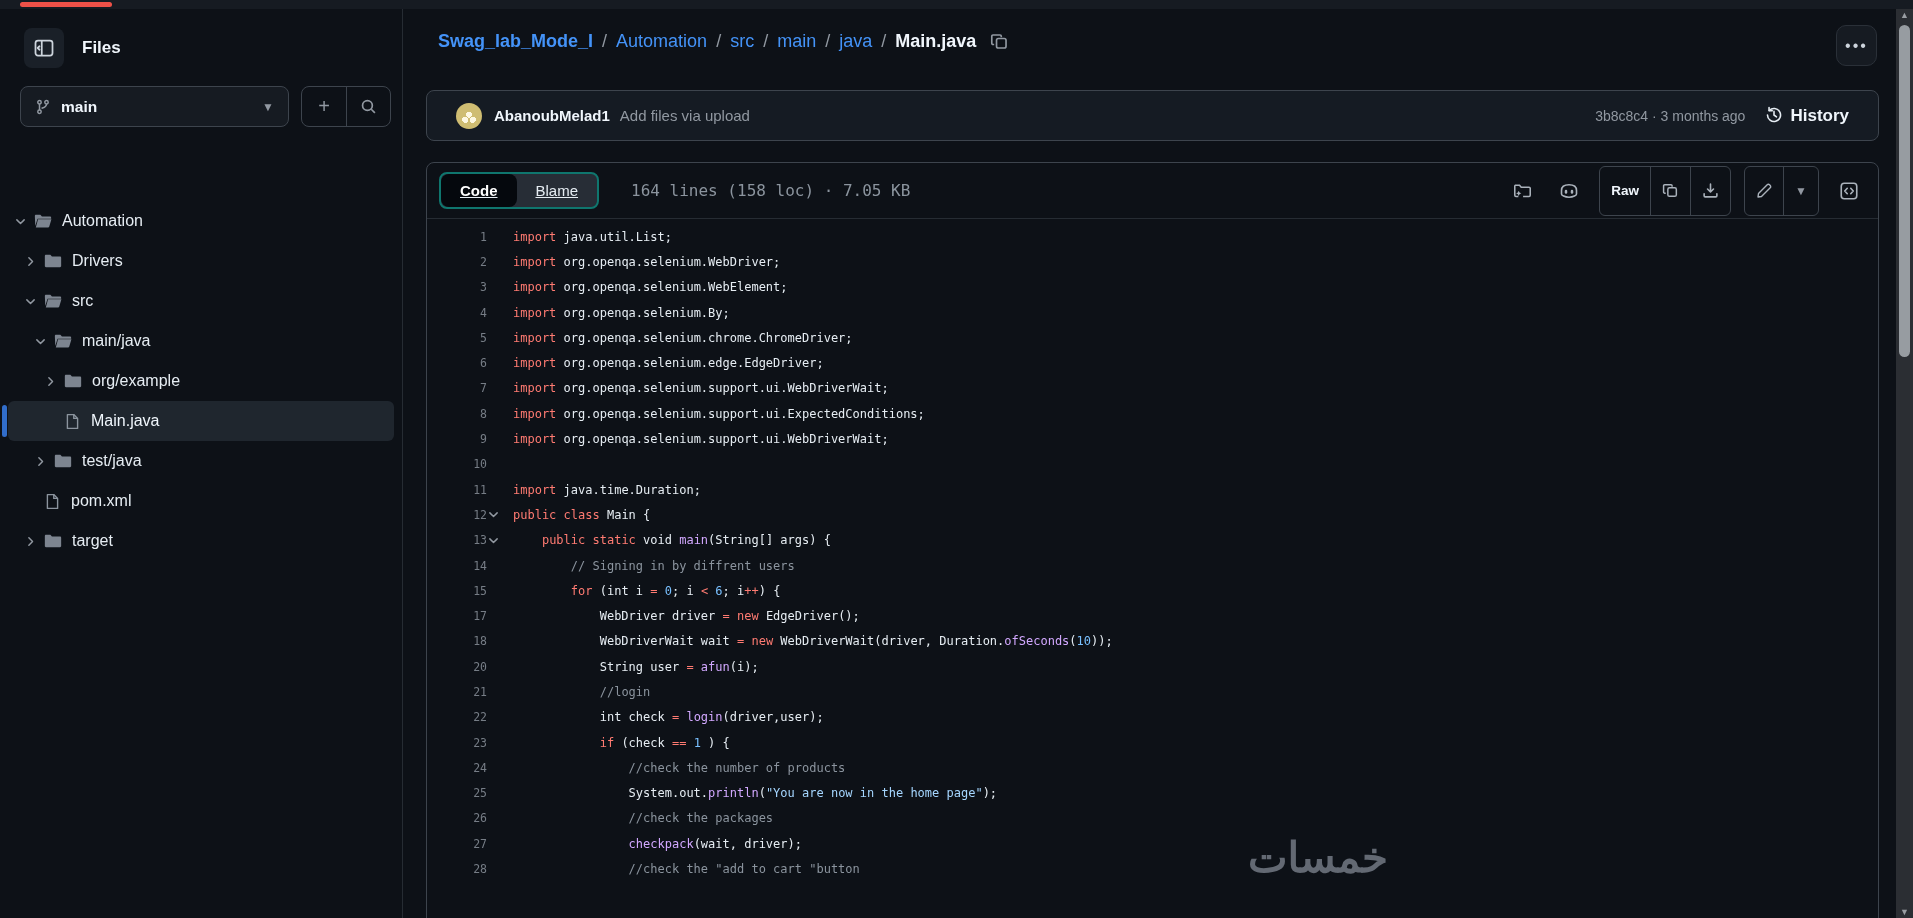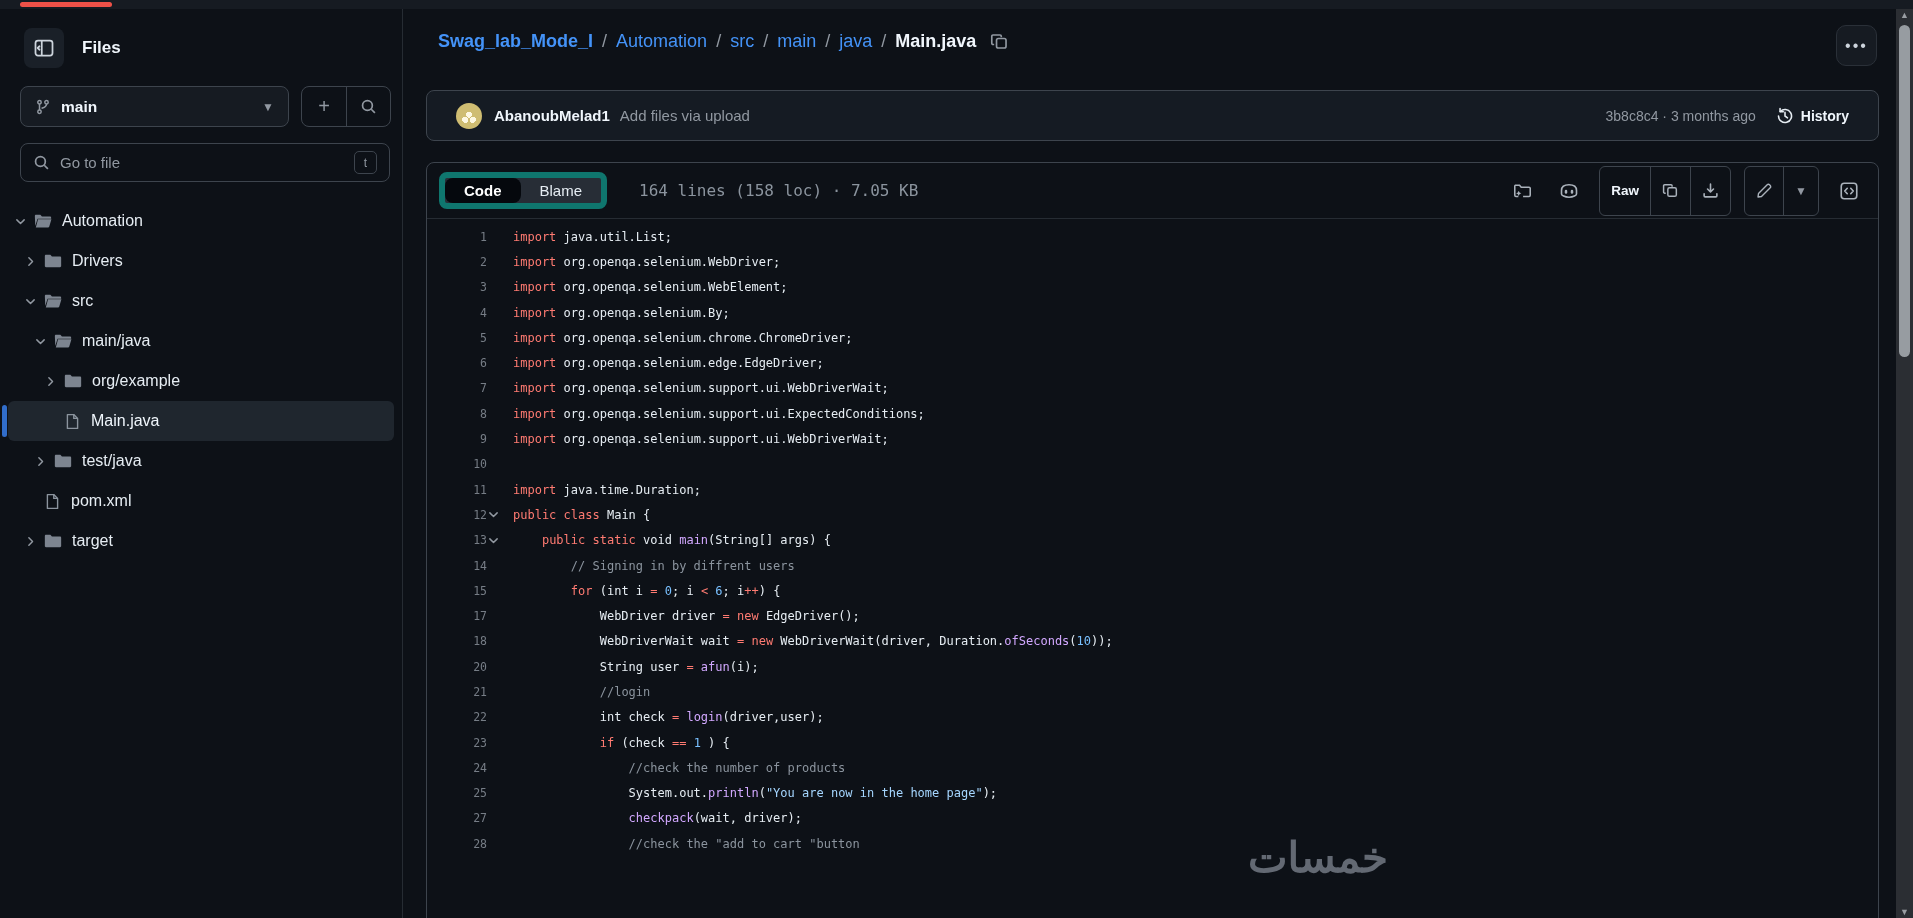--- a/index.html
+++ b/index.html
@@ -64,26 +64,26 @@
   .commit-box { position:absolute; left:23px; top:81px; width:1453px; height:51px; border:1px solid #3d444d;
                 border-radius:8px; background:#151b23; display:flex; align-items:center; padding:0 29px; }
   .avatar { width:26px; height:26px; border-radius:50%; flex:none;
             background:radial-gradient(circle at 35% 65%, #fdf8e2 0 3px, transparent 3px),
                        radial-gradient(circle at 65% 65%, #fdf8e2 0 3px, transparent 3px),
                        radial-gradient(circle at 50% 45%, #fdf8e2 0 3px, transparent 3px), #cfbd72; }
   .commit-author { margin-left:12px; font-size:15px; font-weight:bold; color:#f0f6fc; cursor:pointer; }
   .commit-msg { margin-left:10px; font-size:15px; color:#9198a1; cursor:pointer; }
   .commit-right { margin-left:auto; display:flex; align-items:center; gap:20px; }
   .commit-sha { font-size:14px; color:#9198a1; }
-  .history-btn { display:flex; align-items:center; gap:7px; color:#f0f6fc; font-size:14px; font-weight:bold; cursor:pointer; }
+  .history-btn { display:flex; align-items:flex-start; gap:7px; color:#f0f6fc; font-size:17px; font-weight:bold; cursor:pointer; }
 
   .code-box { position:absolute; left:23px; top:153px; width:1453px; height:780px; border:1px solid #3d444d;
               border-radius:8px 8px 0 0; overflow:hidden; background:#0d1117; }
   .code-toolbar { height:56px; display:flex; align-items:center; padding:0 12px; border-bottom:1px solid #262c33; }
-  .seg-ctrl { display:flex; height:37px; border:6px solid #0f766e; border-radius:8px; background:#272d36; overflow:hidden; }
+  .seg-ctrl { display:flex; height:37px; border:2px solid #0f766e; border-radius:8px; background:#272d36; overflow:hidden;text-decoration:underline; }
   .seg { padding:0 19px; display:flex; align-items:center; font-size:15px; color:#e6edf3; cursor:pointer; }
   .seg.active { background:#05080d; font-weight:bold; color:#ffffff; border-radius:8px; }
   .file-meta { margin-left:32px; font-family:"DejaVu Sans Mono", monospace; font-size:16px; color:#8b949e; }
   .tb-right { margin-left:auto; display:flex; align-items:center; gap:13px; }
   .ghost-btn { width:34px; height:34px; color:#aab2bb; }
   .tb-group { display:flex; height:50px; border:1px solid #3d444d; border-radius:6px; overflow:hidden; }
   .tb-cell { display:flex; align-items:center; justify-content:center; padding:0 11px; color:#aab2bb; cursor:pointer; }
   .tb-cell + .tb-cell { border-left:1px solid #3d444d; }
   .raw-label { font-size:13.5px; font-weight:600; color:#f0f6fc; }
 
@@ -146,30 +146,20 @@
           <span>
             <svg width="17" height="17" viewBox="0 0 16 16" fill="none" stroke="#9198a1" stroke-width="1.6">
               <circle cx="7" cy="7" r="4.6"></circle>
                 <line x1="10.6" y1="10.6" x2="14" y2="14"></line>
             </svg>
           </span>
         </div>
       </div>
     </div>
 
-    <div class="goto-box">
-      <span>
-        <svg width="17" height="17" viewBox="0 0 16 16" fill="none" stroke="#9198a1" stroke-width="1.6">
-          <circle cx="7" cy="7" r="4.6"></circle>
-            <line x1="10.6" y1="10.6" x2="14" y2="14"></line>
-        </svg>
-      </span>
-      <span class="goto-ph">Go to file</span>
-      <span class="key-hint">t</span>
-    </div>
 
     <div class="tree" id="tree">
         <div class="tree-row">
           <span class="tree-chev" style="margin-left: 4px;">
             <svg width="13" height="13" viewBox="0 0 16 16" fill="none" stroke="#9198a1" stroke-width="1.8">
               <path d="M3.5 6l4.5 4.5L12.5 6" stroke-linecap="round" stroke-linejoin="round"></path>
             </svg>
           </span>
           <span class="tree-ico">
             <svg width="18" height="18" viewBox="0 0 16 16">
@@ -508,20 +498,25 @@
             <span class="ln">24</span>
             <span class="chev-cell"></span>
             <span class="code-text"><span class="tok-p">                </span><span class="tok-c">//check the number of products</span></span>
           </div>
           <div class="code-line">
             <span class="ln">25</span>
             <span class="chev-cell"></span>
             <span class="code-text"><span class="tok-p">                System.out.</span><span class="tok-f">println</span><span class="tok-p">(</span><span class="tok-s">"You are now in the home page"</span><span class="tok-p">);</span></span>
           </div>
           <div class="code-line">
+            <span class="ln">26</span>
+            <span class="chev-cell"></span>
+            <span class="code-text"><span class="tok-p">                </span><span class="tok-c">//check the packages</span></span>
+          </div>
+          <div class="code-line">
             <span class="ln">27</span>
             <span class="chev-cell"></span>
             <span class="code-text"><span class="tok-p">                </span><span class="tok-f">checkpack</span><span class="tok-p">(wait, driver);</span></span>
           </div>
           <div class="code-line">
             <span class="ln">28</span>
             <span class="chev-cell"></span>
             <span class="code-text"><span class="tok-p">                </span><span class="tok-c">//check the "add to cart "button</span></span>
           </div>
         </div>

